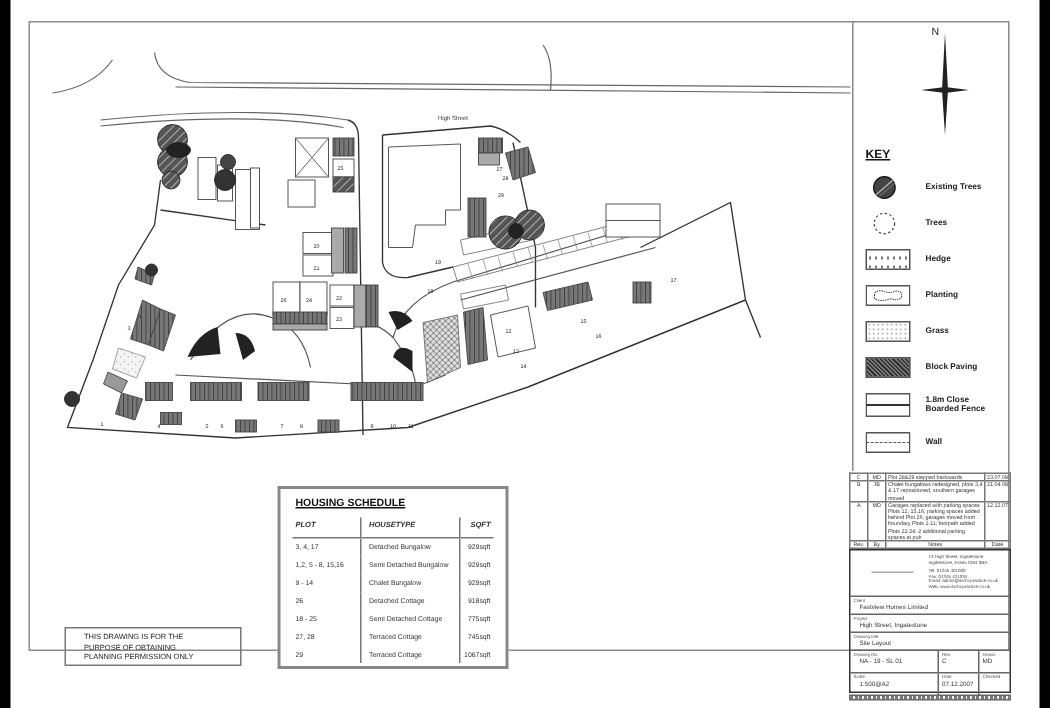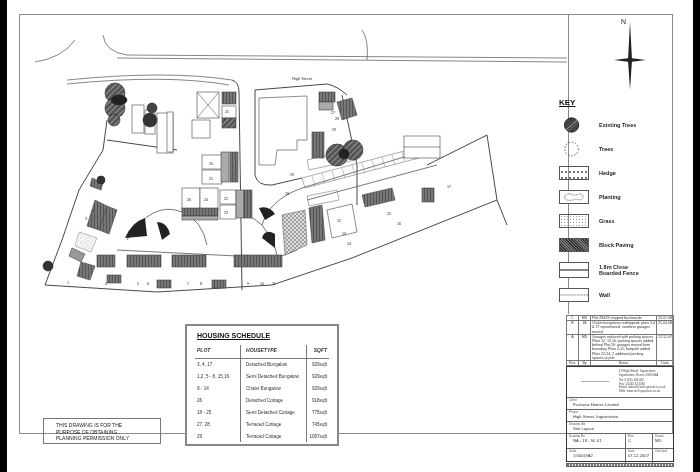--- a/index.html
+++ b/index.html
@@ -16,21 +16,21 @@
     position: absolute; left: 12px; top: 14px; width: 652px; height: 418px;
     border: 1px solid #8a8a8a;
   }
   .plan { position: absolute; left: 0; top: 0; }
   .north { position: absolute; left: 605px; top: 18px; width: 36px; height: 74px; }
   .north-label { position: absolute; left: 614px; top: 18px; font-size: 7px; color: #222; }
   .key-divider {
     position: absolute; left: 561px; top: 14px; width: 0; height: 300px;
     border-left: 1px solid #8a8a8a;
   }
-  .key { position: absolute; left: 552px; top: 98px; width: 95px; }
+  .key { position: absolute; left: 570px; top: 98px; width: 95px; }
   .key-title {
     font-size: 8px; font-weight: bold; text-decoration: underline;
     margin-bottom: 6px; color: #111;
   }
   .key-item { display: flex; align-items: center; height: 24px; }
   .key-sym { width: 30px; height: 16px; margin-right: 10px; position: relative; flex: none; }
   .key-label { font-size: 5.5px; font-weight: bold; color: #222; }
   .box { border: 1px solid #555; box-sizing: border-box; width: 30px; height: 14px; }
 
   .revtable {

